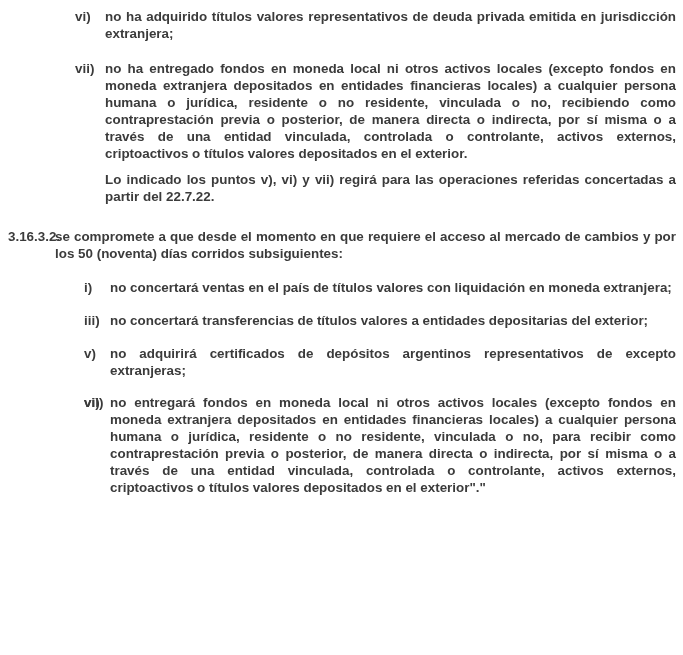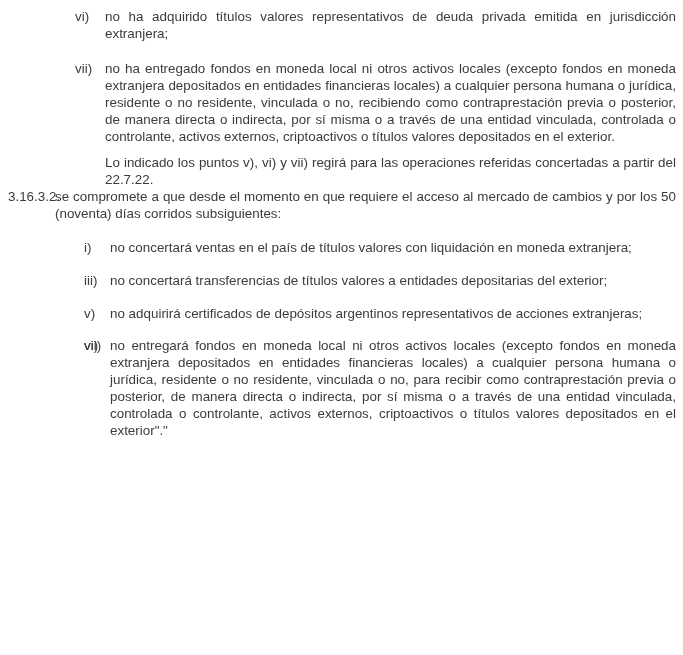--- a/index.html
+++ b/index.html
@@ -8,37 +8,38 @@
     width: 683px;
     height: 655px;
     box-sizing: border-box;
     padding: 8px 7px 0 8px;
     background: #ffffff;
     font-family: "Liberation Sans", sans-serif;
     font-size: 13.4px;
     line-height: 17px;
     color: #3b3b3b;
     overflow: hidden;
+    font-weight: bold;
   }
   .para { margin: 0; text-align: justify; }
   
   .l1-item { position: relative; padding-left: 97px; }
   .l1-marker { position: absolute; left: 67px; top: 0; text-align: left; }
   
   .note { margin-left: 97px; }
   
   .clause { position: relative; padding-left: 47px; }
   .clause-num { position: absolute; left: 0; top: 0; }
   
   .l2-item { position: relative; padding-left: 102px; }
   .l2-marker { position: absolute; left: 76px; top: 0; text-align: left; }
   
   .mb18 { margin-bottom: 18px; }
   .mb9  { margin-bottom: 9px; }
-  .mb23 { }
+  .mb23 { margin-bottom: 23px; }
   .mb17 { margin-bottom: 17px; }
   .mb16 { margin-bottom: 16px; }
   .mb15 { margin-bottom: 15px; }
 </style>
 </head>
 <body>
 
 <div class="page">
 
   <div class="l1-item mb18">
@@ -65,21 +66,21 @@
 
 
   <div class="l2-item mb16">
     <span class="l2-marker">iii)</span>
     <p class="para">no concertará transferencias de títulos valores a entidades depositarias del exterior;</p>
   </div>
 
 
   <div class="l2-item mb15">
     <span class="l2-marker">v)</span>
-    <p class="para">no adquirirá certificados de depósitos argentinos representativos de acciones extranjeras;</p>
+    <p class="para">no adquirirá certificados de depósitos argentinos representativos de excepto extranjeras;</p>
   </div>
 
   <div class="l2-item mb15">
     <span class="l2-marker">vi)</span>
   </div>
 
   <div class="l2-item">
     <span class="l2-marker">vii)</span>
     <p class="para">no entregará fondos en moneda local ni otros activos locales (excepto fondos en moneda extranjera depositados en entidades financieras locales) a cualquier persona humana o jurídica, residente o no residente, vinculada o no, para recibir como contraprestación previa o posterior, de manera directa o indirecta, por sí misma o a través de una entidad vinculada, controlada o controlante, activos externos, criptoactivos o títulos valores depositados en el exterior"."</p>
   </div>

